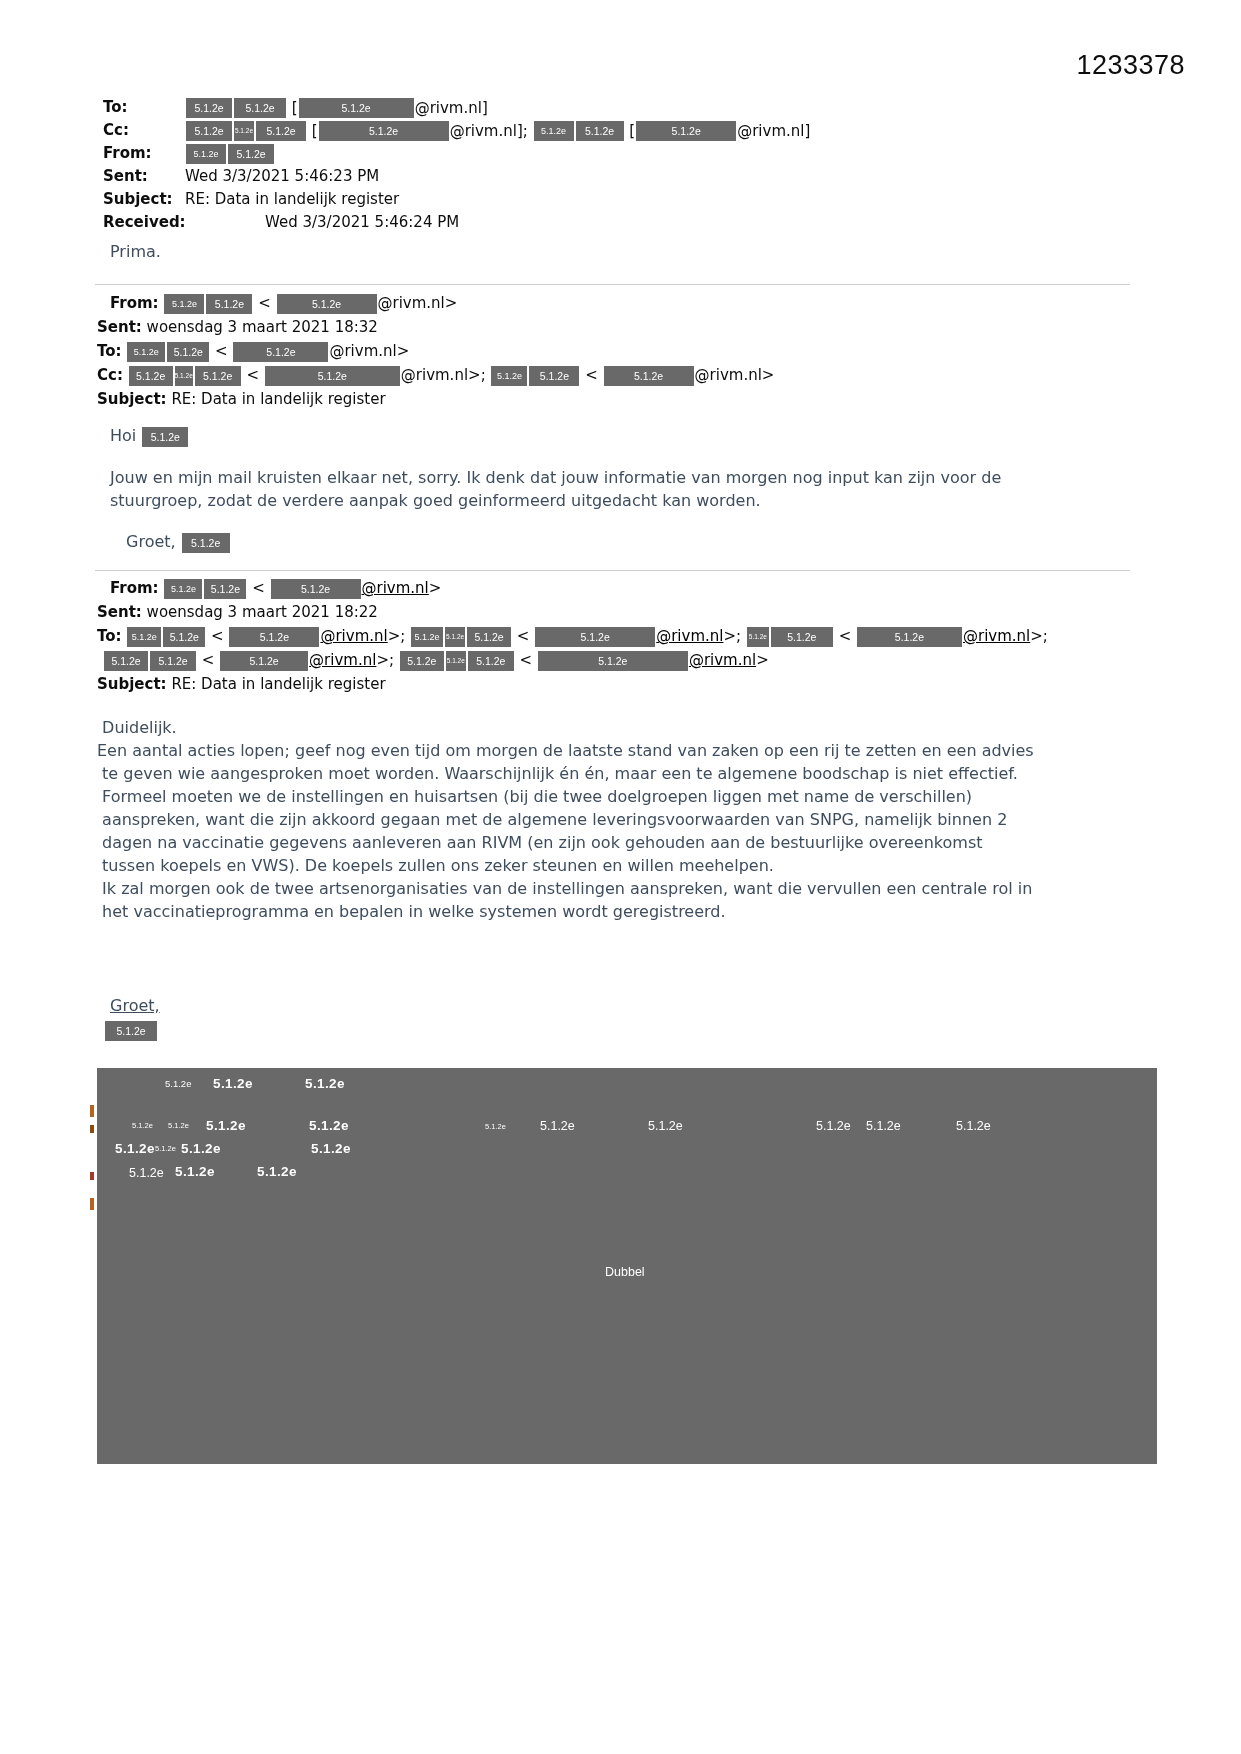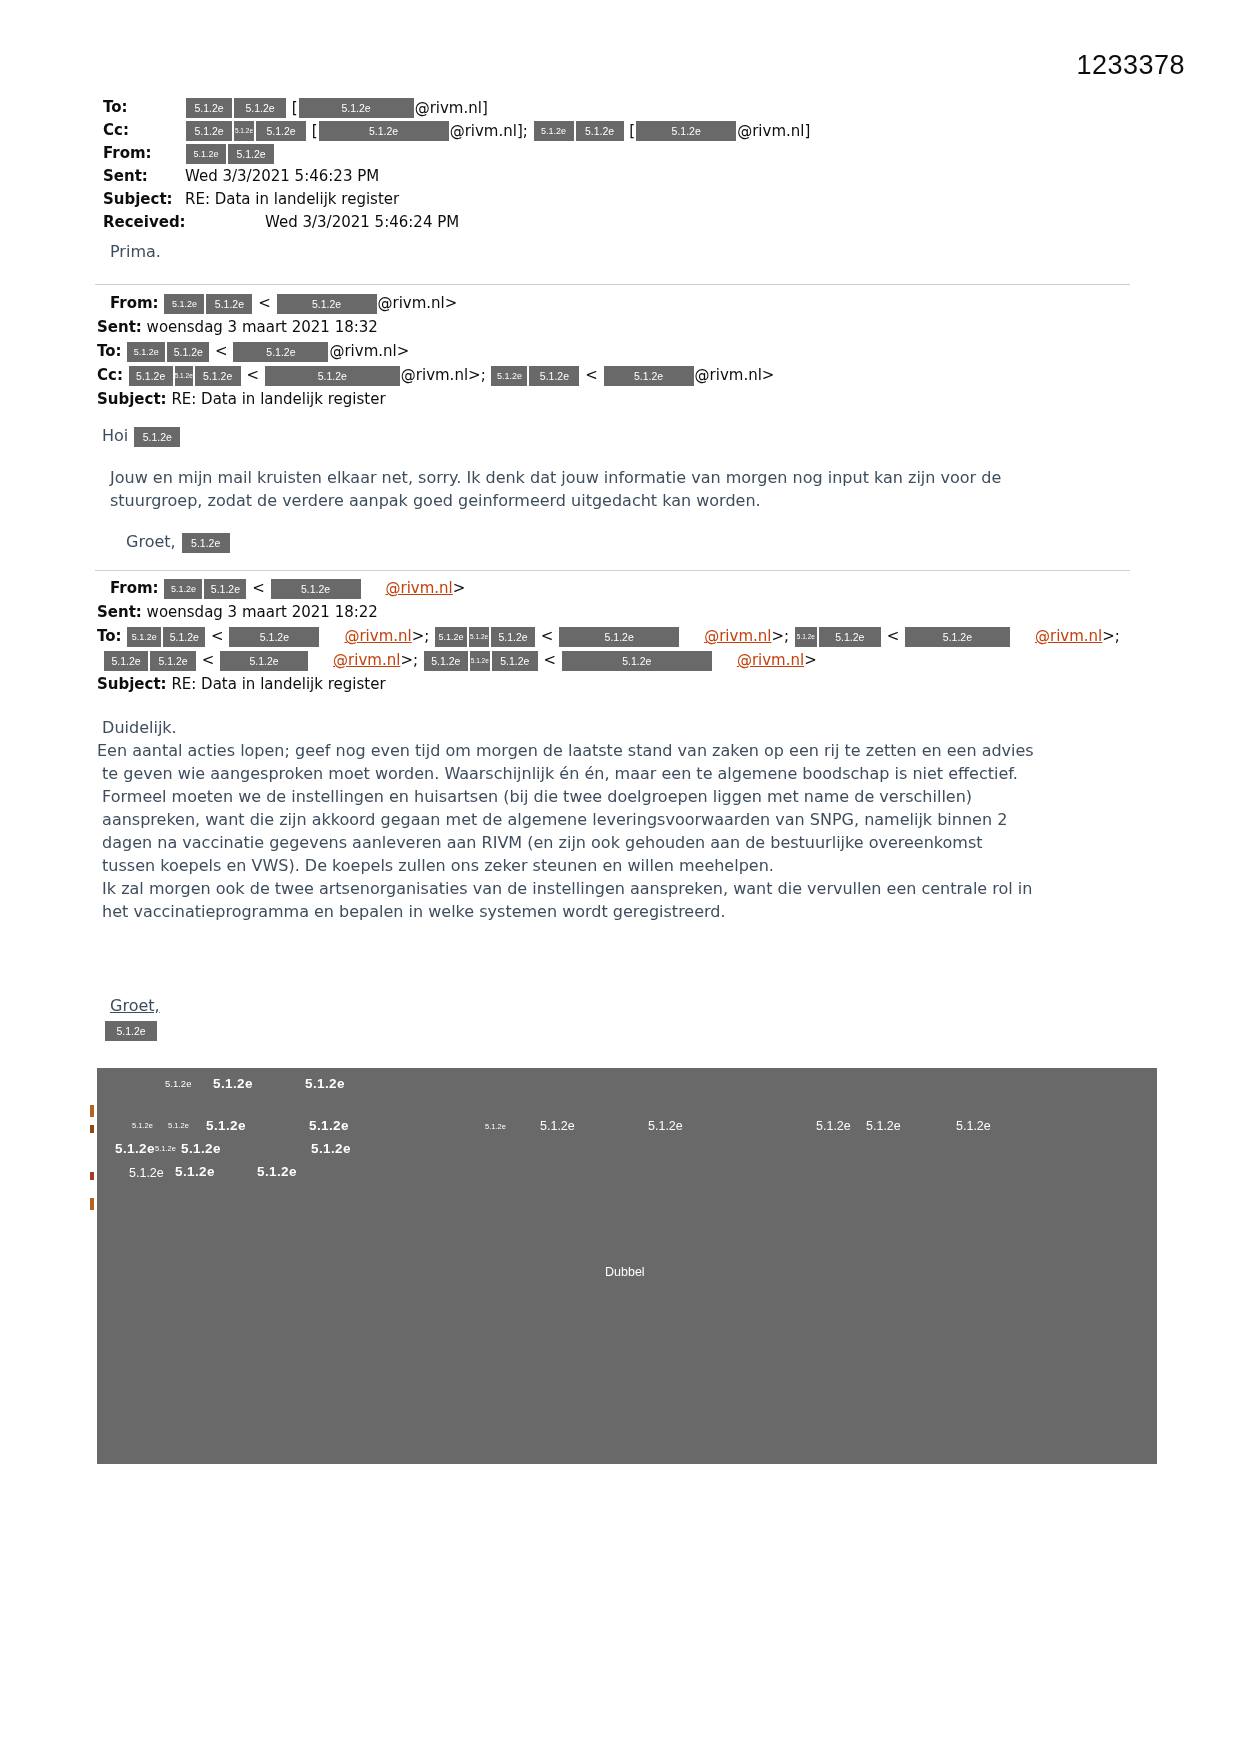--- a/index.html
+++ b/index.html
@@ -15,38 +15,38 @@
   .hval{color:#0d0d0d;white-space:pre;}
   .rcv{padding-left:80px;}
 
   
   .redact{display:inline-block;height:20px;line-height:20px;background:#696969;color:#fff;
           text-align:center;font-size:10.5px;margin:0 1px;vertical-align:middle;
           overflow:hidden;font-family:"Liberation Sans",sans-serif;}
   .redact.sm{font-size:9px;}
   .redact.xs{font-size:6.5px;}
 
-  .mlink{color:#c2410c;text-decoration:underline;cursor:pointer;padding-left:24px;}
+  .mlink{color:#000000;text-decoration:underline;cursor:pointer;}
 
   .slate{color:#3e4d5e;}
   .intro{position:absolute;left:110px;top:242px;font-size:16px;}
   .divider{position:absolute;left:95px;width:1035px;height:0;border-top:1px solid #cfcfcf;}
   .div1{top:284px;}
   .div2{top:570px;}
 
   
   .qhdr{position:absolute;left:97px;font-size:15px;color:#0d0d0d;}
   .q1{top:291px;}
   .q2{top:576px;}
   .qrow{height:24px;line-height:24px;white-space:pre;}
   .qrow b{font-weight:bold;}
   .qrow .ind{padding-left:13px;display:inline-block;}
   .cont{padding-left:6px;}
 
-  .greet{position:absolute;left:102px;top:426px;font-size:16px;white-space:pre;}
+  .greet{position:absolute;left:110px;top:426px;font-size:16px;white-space:pre;}
   .para{position:absolute;font-size:16px;line-height:23px;}
   .para1{left:110px;top:466px;}
   .para2{left:97px;top:716px;}
   .para3{left:110px;top:950px;}
   .bline{white-space:pre;}
   .groet1{position:absolute;left:126px;top:532px;font-size:16px;white-space:pre;}
   .signoff{position:absolute;left:110px;top:996px;font-size:16px;text-decoration:underline;}
   .sigbox{position:absolute;left:104px;top:1020px;}
 
   

